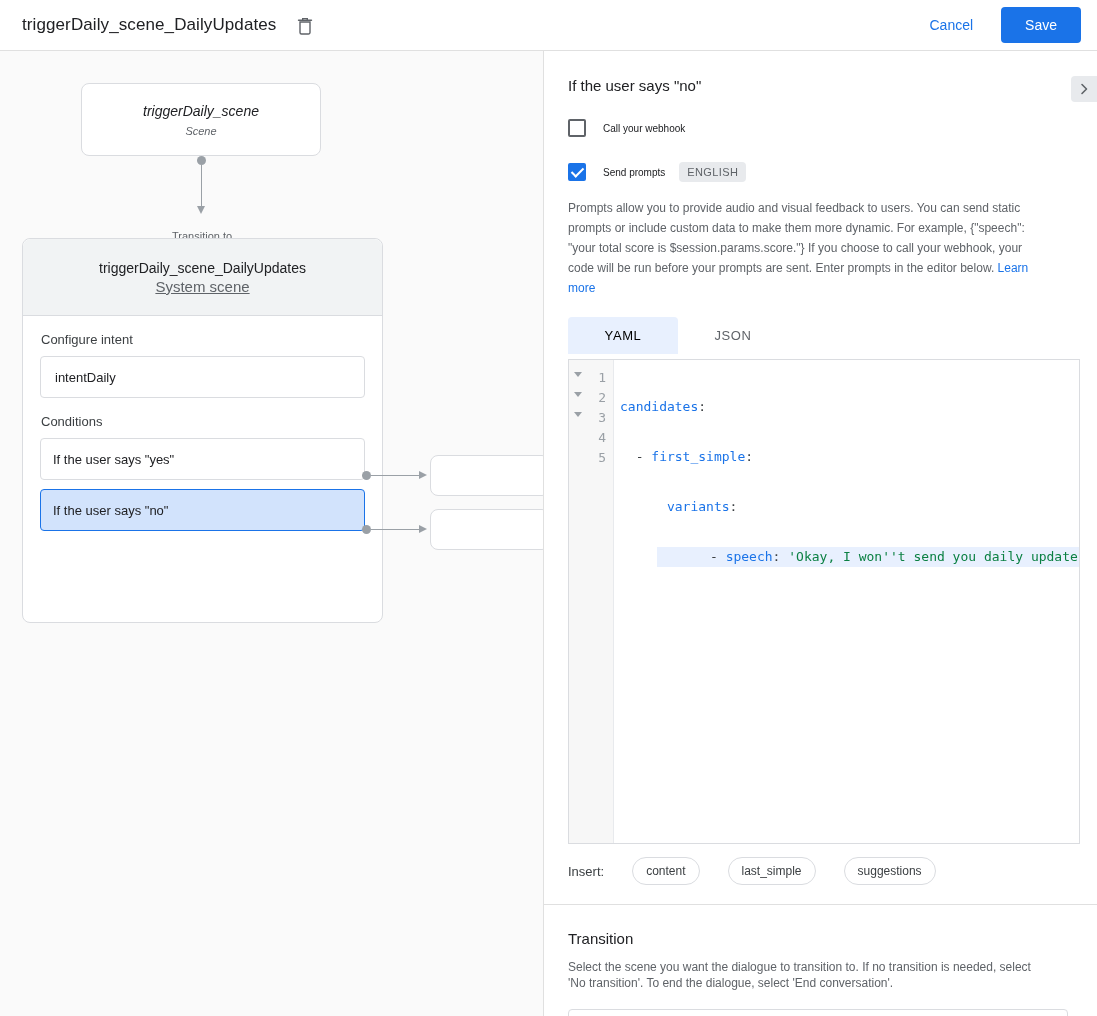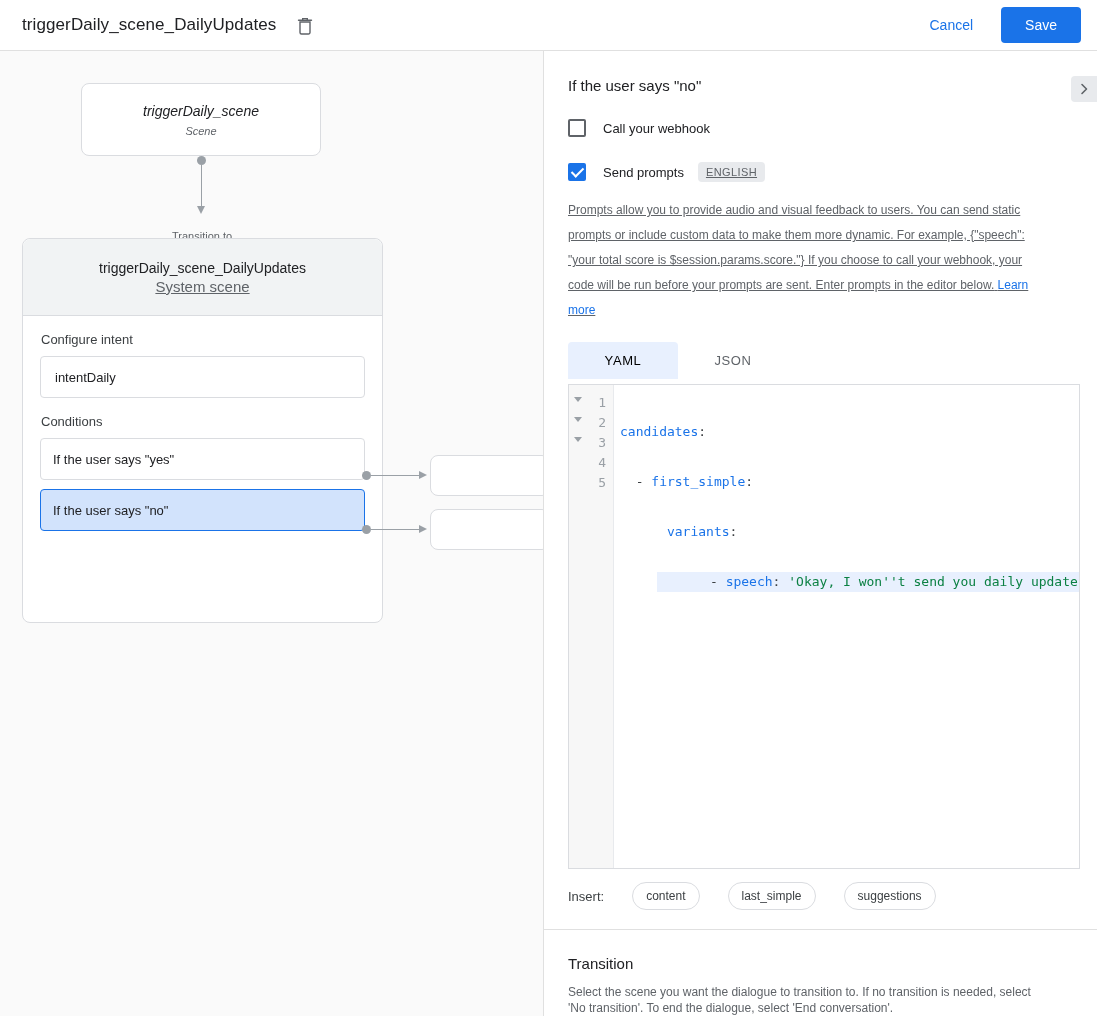--- a/index.html
+++ b/index.html
@@ -254,42 +254,40 @@
     content: "";
     position: absolute;
     left: 4px; top: 0px;
     width: 5px; height: 10px;
     border: solid #fff;
     border-width: 0 2px 2px 0;
     transform: rotate(45deg);
   }
   .cb-label {
     margin-left: 17px;
-    font-size: 13px;
+    font-size: 10px;
     color: #202124;
   }
   .lang-chip {
     margin-left: 14px;
     background: #e8eaed;
     color: #5f6368;
     border-radius: 4px;
     font-size: 11px;
     padding: 4px 8px;
     letter-spacing: 0.4px;
-    text-decoration: underline;
   }
 
   .help-text {
     padding: 8px 24px 0 24px;
     margin-top: 8px;
     font-size: 12px;
-    line-height: 25px;
+    line-height: 20px;
     color: #5f6368;
     width: 530px;
-    text-decoration: underline;
   }
   .help-text a { color: #1a73e8; text-decoration: none; }
 
   .tabs {
     display: flex;
     margin: 19px 24px 0 24px;
     width: 220px;
     border-bottom: 1px solid transparent;
   }
   .tab {

